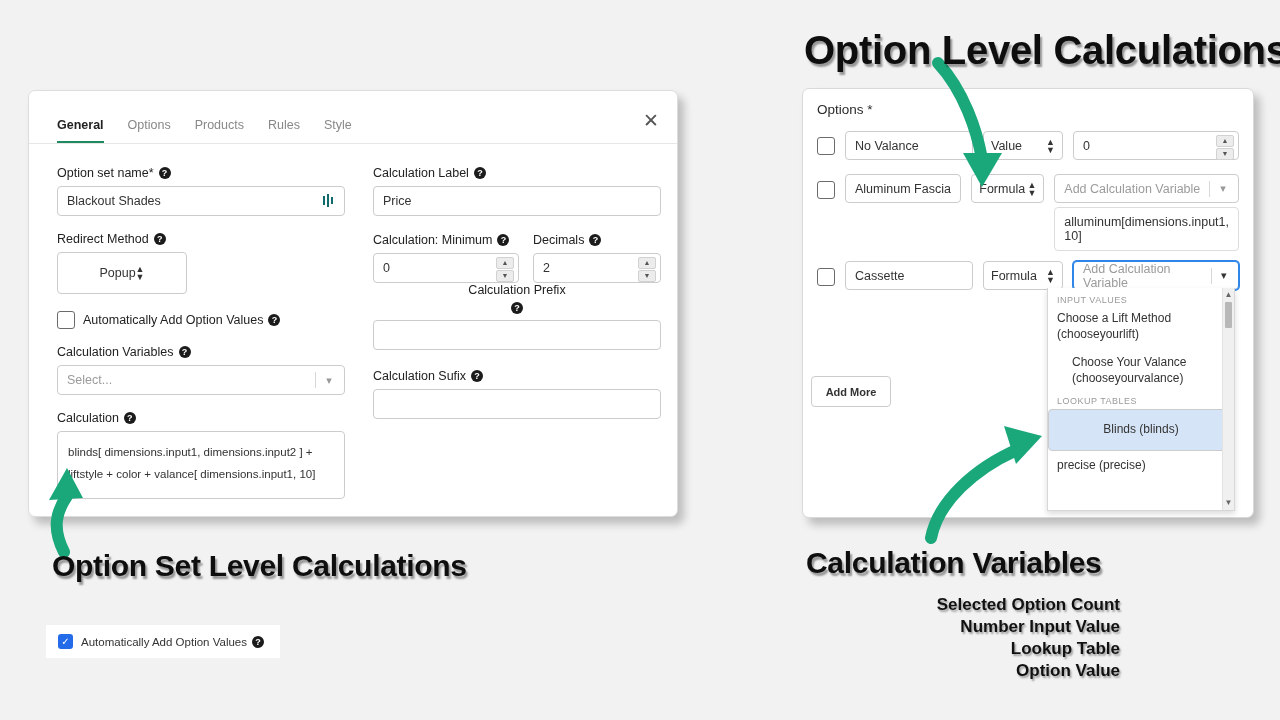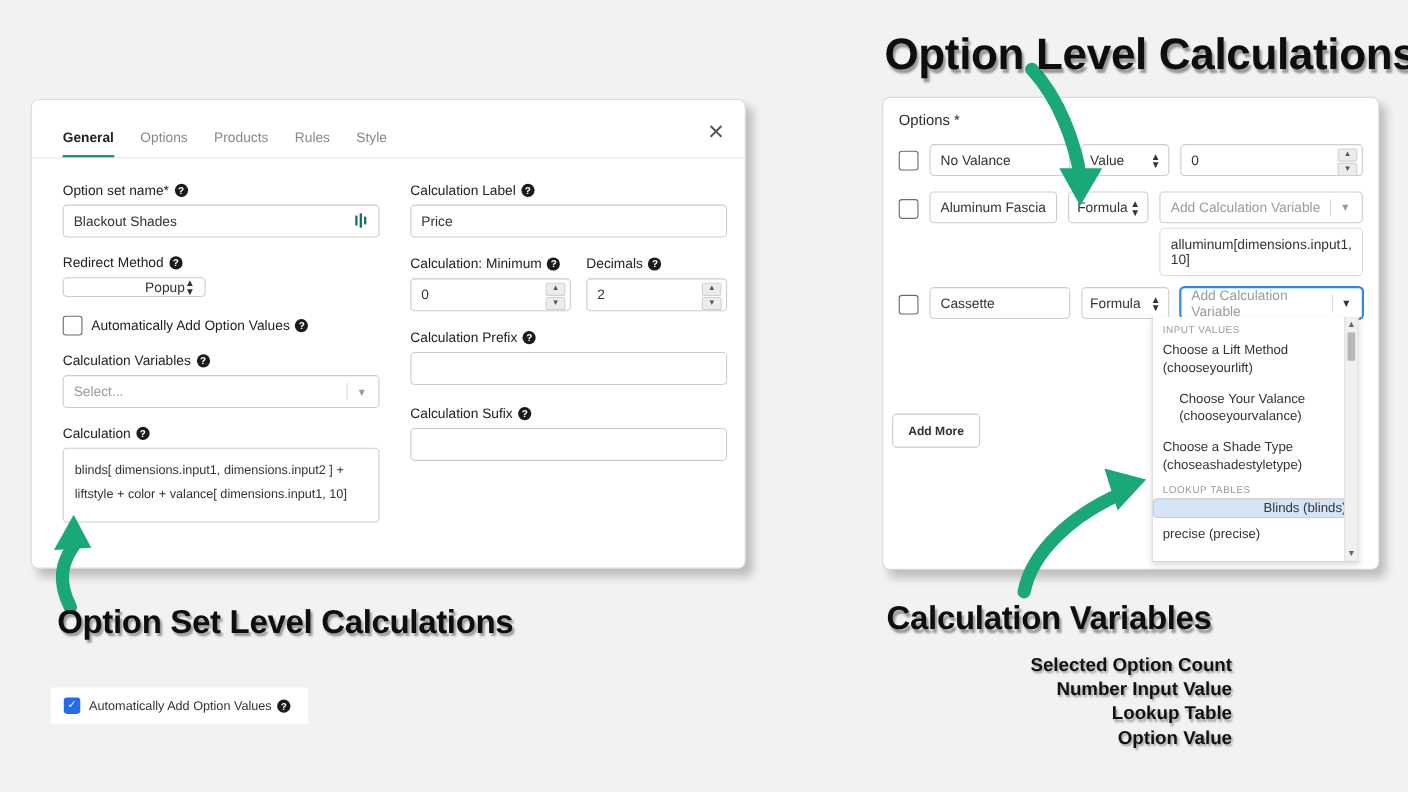--- a/index.html
+++ b/index.html
@@ -48,23 +48,23 @@
   .tab{
     font-size:12.5px;color:#888;padding-bottom:9px;border-bottom:2.5px solid transparent;
     cursor:pointer;
   }
   .tab.active{color:#222;border-bottom-color:#1f8a5f;font-weight:600;}
 
   #dlg-body{display:flex;padding:22px 28px 0 28px;gap:28px;}
   .col{width:288px;}
 
   .sel{
-    box-sizing:border-box;height:18px;border:1px solid #ccc;border-radius:4px;background:#fff;
+    box-sizing:border-box;height:42px;border:1px solid #ccc;border-radius:4px;background:#fff;
     font-size:12.5px;color:#333;padding:0 9px;display:flex;align-items:center;
-    justify-content:flex-end;
+    justify-content:center;
   }
   .arrows{font-size:9px;line-height:8px;color:#333;display:flex;flex-direction:column;}
 
   .row2{display:flex;gap:14px;}
   .stepper{position:relative;}
   .spin{
     position:absolute;right:4px;top:3px;width:18px;height:24px;
     display:flex;flex-direction:column;gap:1px;
   }
   .spin i{
@@ -271,21 +271,21 @@
             <div class="inp stepper">
               <span>2</span>
               <span class="spin">
                   <i>▲</i>
                   <i>▼</i>
                 </span>
             </div>
           </div>
         </div>
 
-        <div class="fld-label" style="margin-top:17px;">
+        <div class="fld-label" style="flex-direction:column;">
           <span>Calculation Prefix</span>
           <span class="help">?</span>
         </div>
         <div class="inp">
           <span></span>
         </div>
 
         <div class="fld-label" style="margin-top:19px;">
           <span>Calculation Sufix</span>
           <span class="help">?</span>
@@ -360,21 +360,20 @@
       </span>
     </div>
 
     <div id="add-more" style="position:absolute;left:8px;top:287px;">Add More</div>
   </div>
 
   <div id="dropdown">
     <div class="dd-group">INPUT VALUES</div>
     <div class="dd-item">Choose a Lift Method (chooseyourlift)</div>
     <div class="dd-item" style="margin-top:7px;padding-left:24px;">Choose Your Valance (chooseyourvalance)</div>
-    <div class="dd-item" style="margin-top:7px;">Choose a Shade Type (choseashadestyletype)</div>
     <div class="dd-group">LOOKUP TABLES</div>
     <div class="dd-item sel" style="padding:5px 9px;">Blinds (blinds)</div>
     <div class="dd-item" style="padding:7px 9px;">precise (precise)</div>
     <div class="dd-scroll">
       <div class="up">▲</div>
       <div class="thumb"></div>
       <div class="dn">▼</div>
     </div>
   </div>
 

